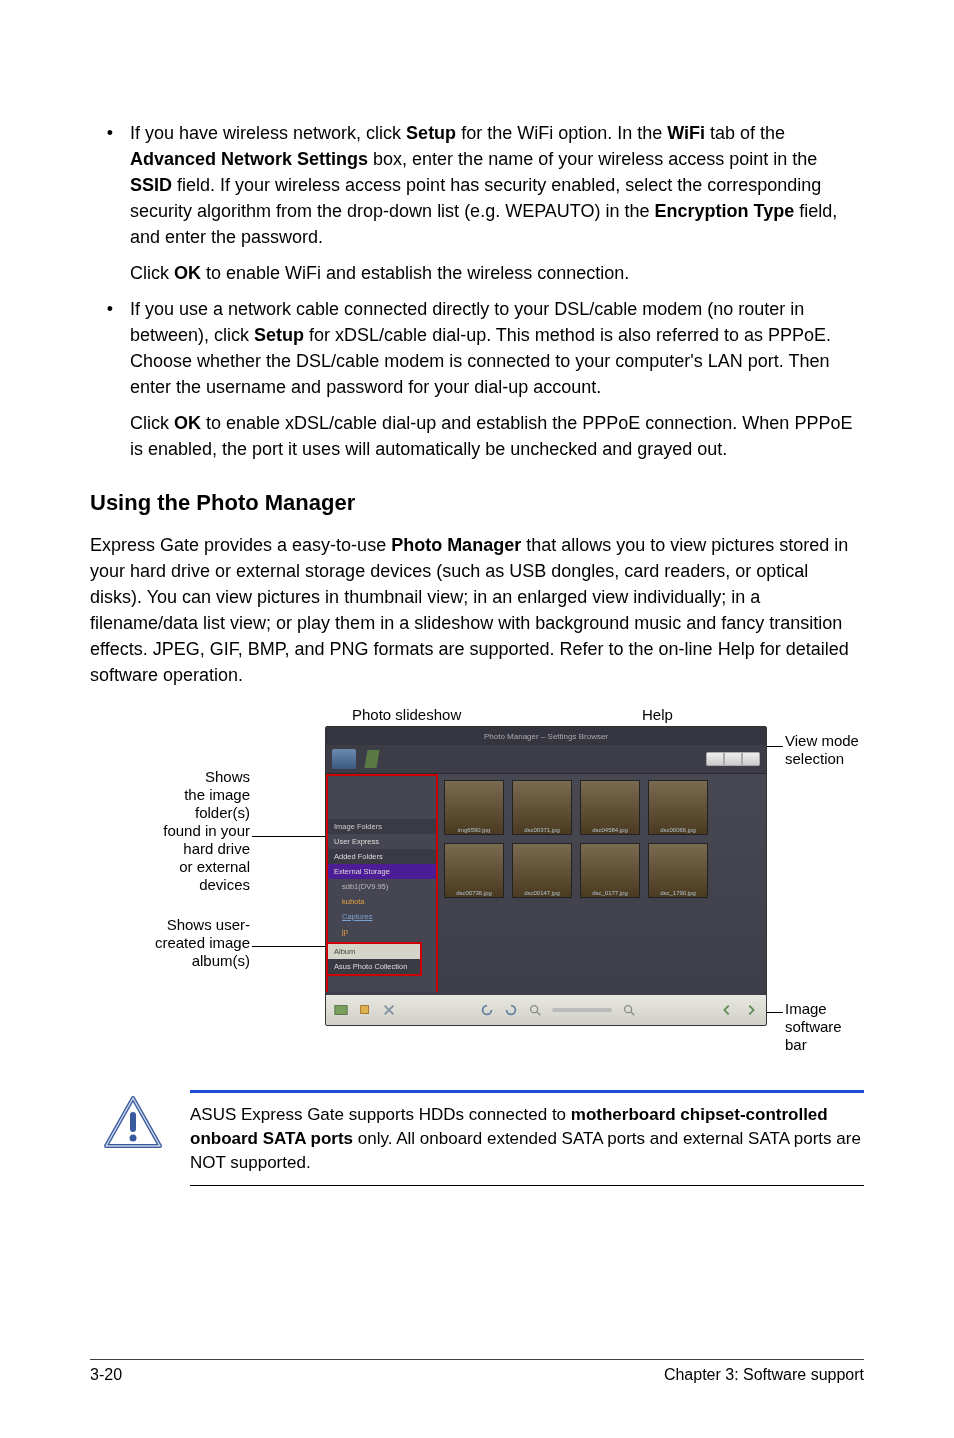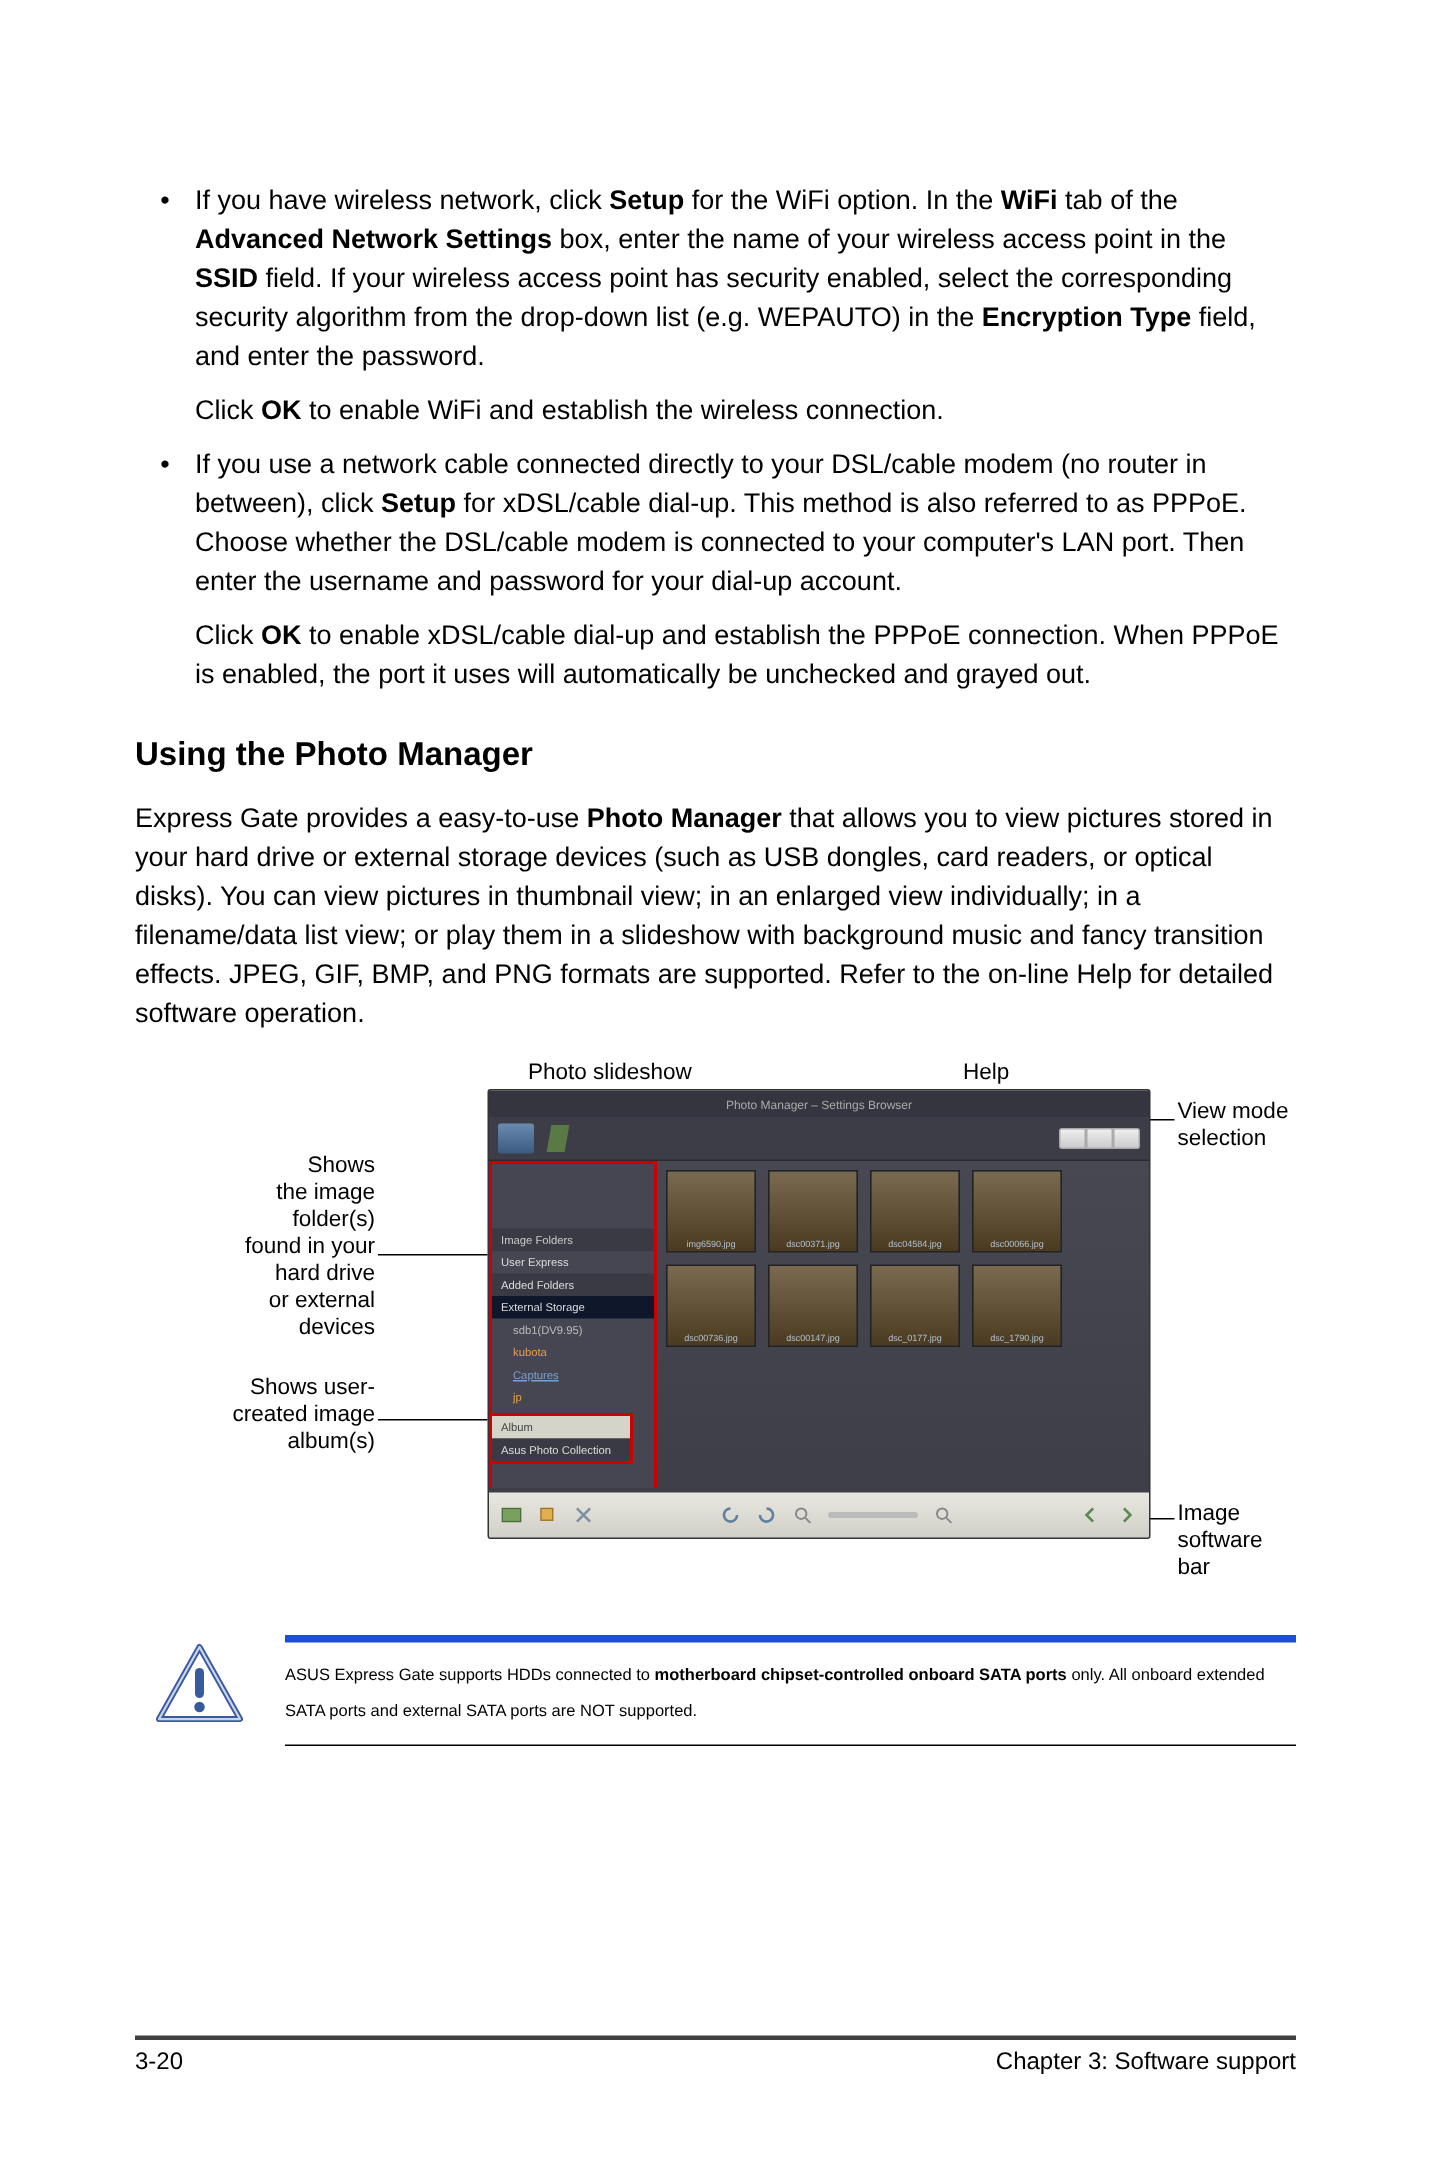--- a/index.html
+++ b/index.html
@@ -160,21 +160,21 @@
     padding-bottom:1px;
   }
   .lp-section {
     font-size: 7.5px;
     color: #ddd;
     padding: 3px 4px 3px 6px;
   }
   .lp-header { background:#3a3a44; color:#ccc;margin-top:43px; }
   .lp-item { padding-left: 14px; color:#bbb; }
   .lp-add { background:#3a3a44; }
-  .lp-ext { background:#0f172a; }
+  .lp-ext { background:#4c1d95; }
   .lp-orange { color:#e6a040; }
   .lp-blue { color:#7aa0d0;text-decoration:underline; }
   .bottom-bar {
     position:absolute;
     left:0; bottom:0;
     right:0;
     height: 30px;
     background: linear-gradient(#e8e8e0,#d0d0c8);
     display:flex;
     align-items:center;
@@ -186,37 +186,37 @@
   .bb-icon {
     width:14px; height:14px;
   }
 
   .note-box {
     margin-top: 24px;
     padding-left: 100px;
     position: relative;
   }
   .note-lines {
-    border-top: 5px solid #1d4ed8;
+    border-top: 3px solid #1d4ed8;
     border-bottom: 1px solid #000;
     padding: 10px 0;
-    font-size: 11px;
+    font-size: 17px;
     line-height: 24px;
   }
   .caution-icon {
     position:absolute;
     left: 12px;
     top: 4px;
   }
   .footer {
     position: absolute;
     bottom: 54px;
     left: 90px;
     right: 90px;
-    border-top: 3px solid #404040;
+    border-top: 1px solid #404040;
     padding-top: 6px;
     display: flex;
     justify-content: space-between;
     font-size: 16px;
   }
 </style>
 </head>
 <body>
 
 <div class="page">

